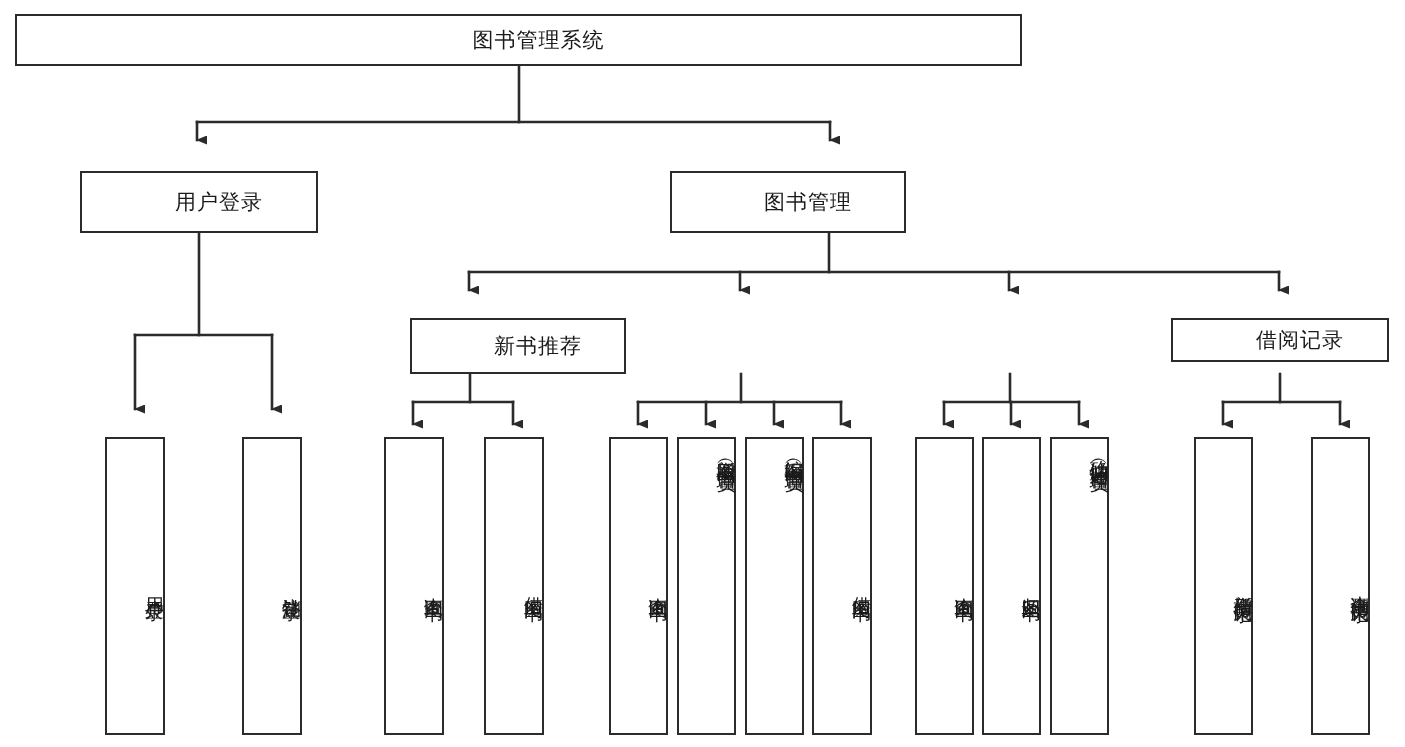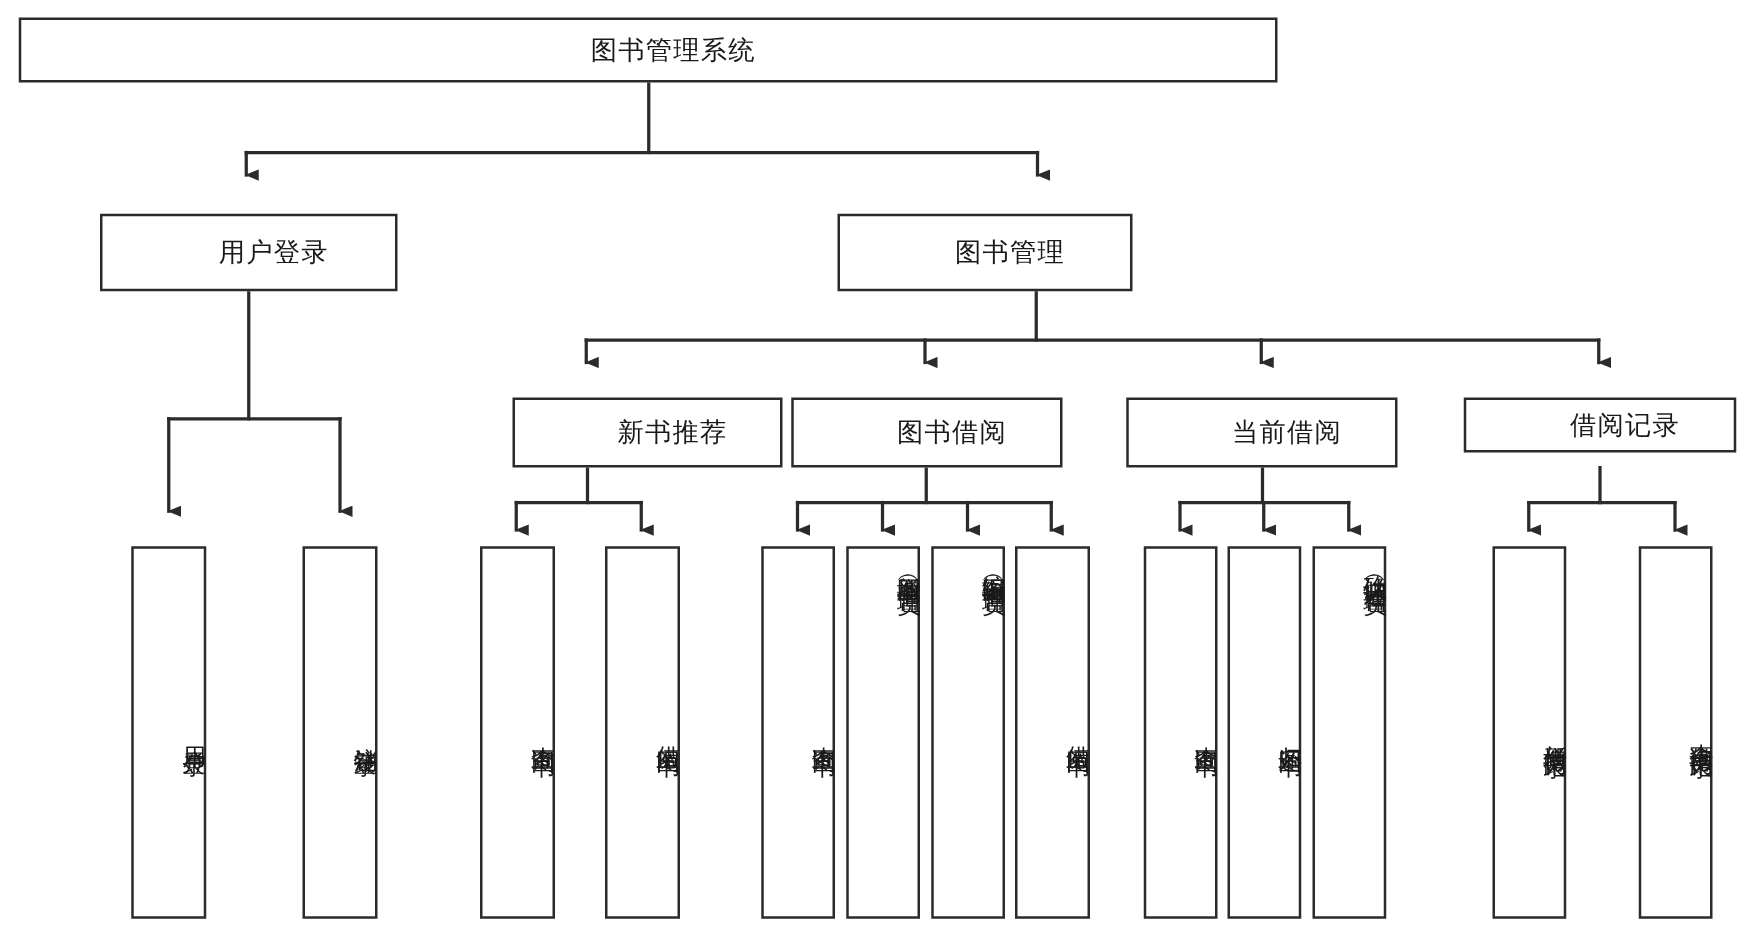--- a/index.html
+++ b/index.html
@@ -135,26 +135,20 @@
   <div class="node-box node-h" style="left:80px; top:171px; width:238px; height:62px;">
     <span>用户登录</span>
   </div>
   <div class="node-box node-h" style="left:670px; top:171px; width:236px; height:62px;">
     <span>图书管理</span>
   </div>
 
   <div class="node-box node-h" style="left:362px; top:318px; width:216px; height:56px;margin-left:48px;">
     <span>新书推荐</span>
   </div>
-  <div class="node-box node-h" style="left:633px; top:318px; width:217px; height:56px;">
-    <span>图书借阅</span>
-  </div>
-  <div class="node-box node-h" style="left:901px; top:318px; width:217px; height:56px;">
-    <span>当前借阅</span>
-  </div>
   <div class="node-box node-h" style="left:1171px; top:318px; width:218px; height:44px;">
     <span>借阅记录</span>
   </div>
 
   <div class="node-box node-v centered" style="left:105px; top:437px; width:60px; height:298px;">
     <span class="vlabel">用户登录</span>
   </div>
   <div class="node-box node-v centered" style="left:242px; top:437px; width:60px; height:298px;">
     <span class="vlabel">注销登录</span>
   </div>

